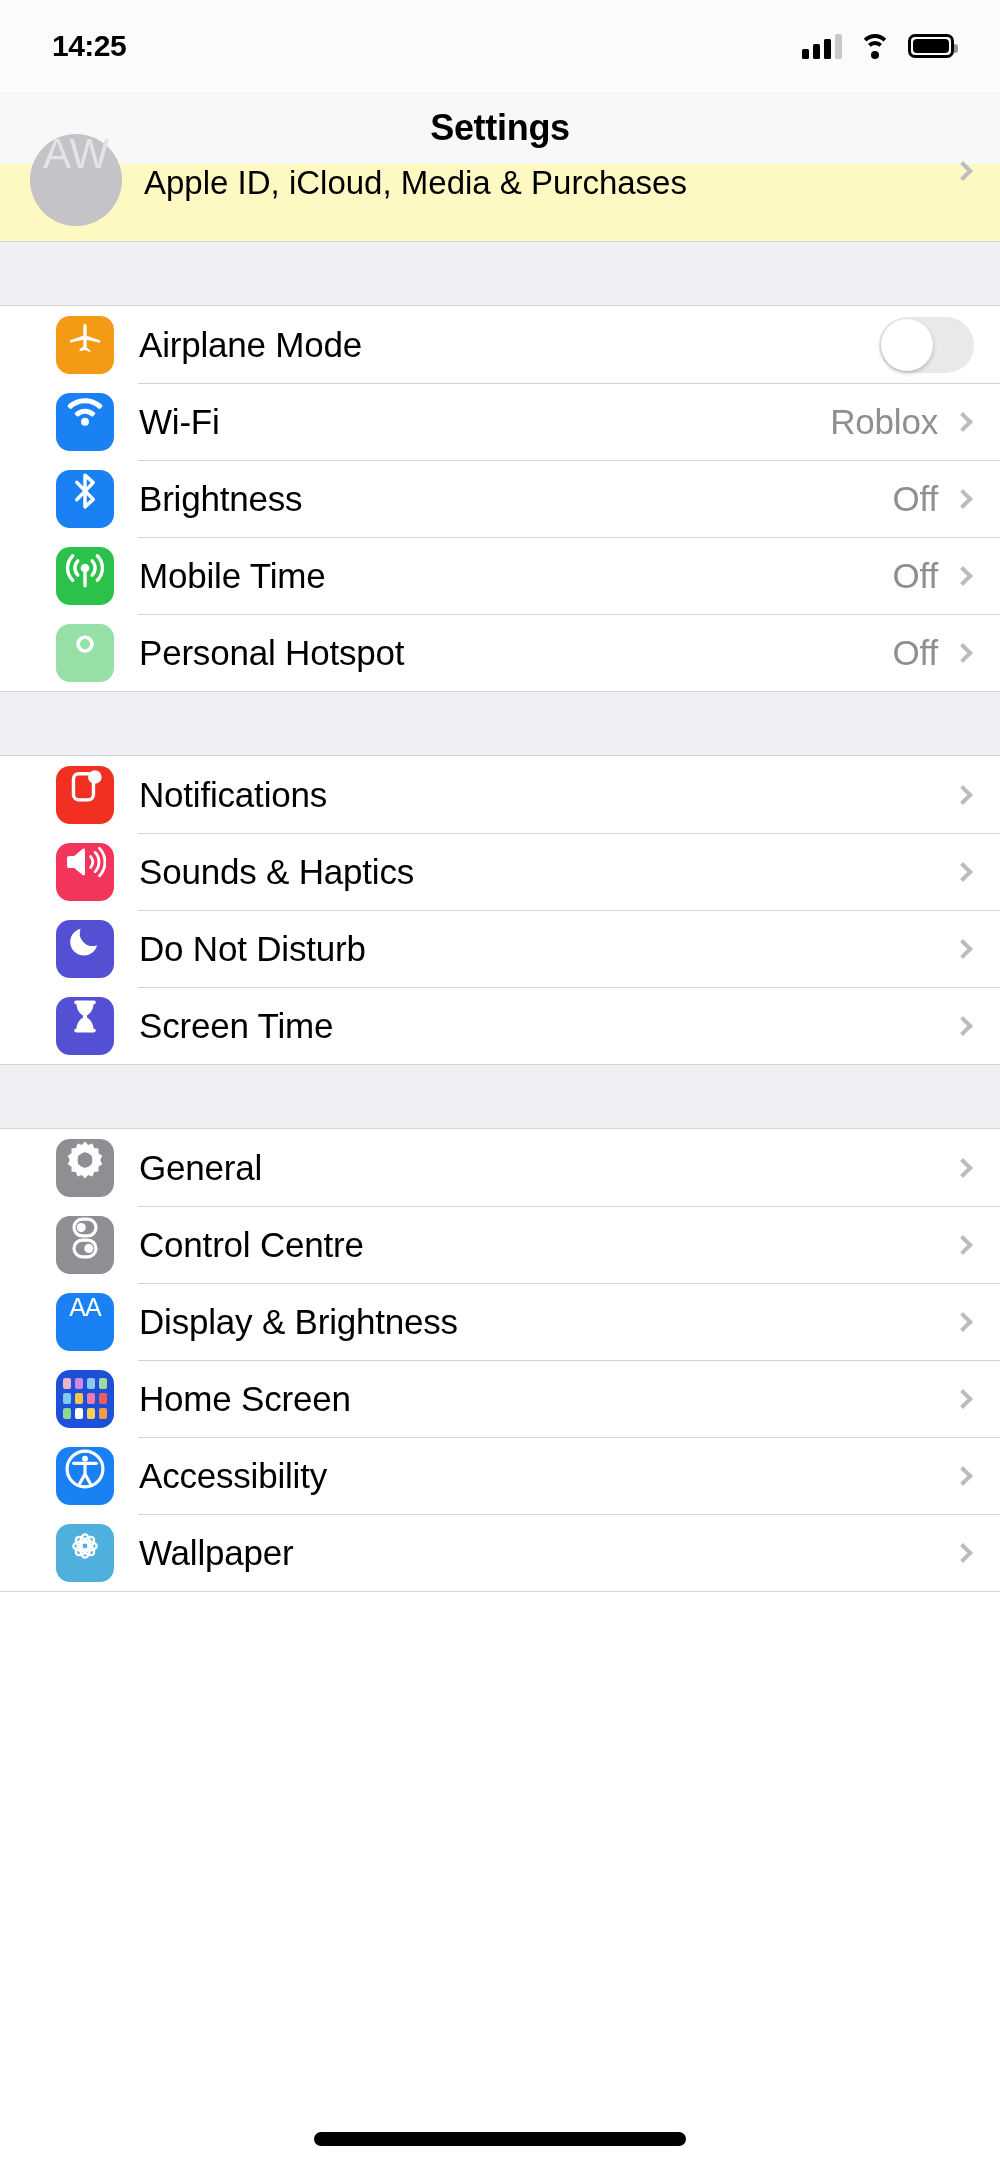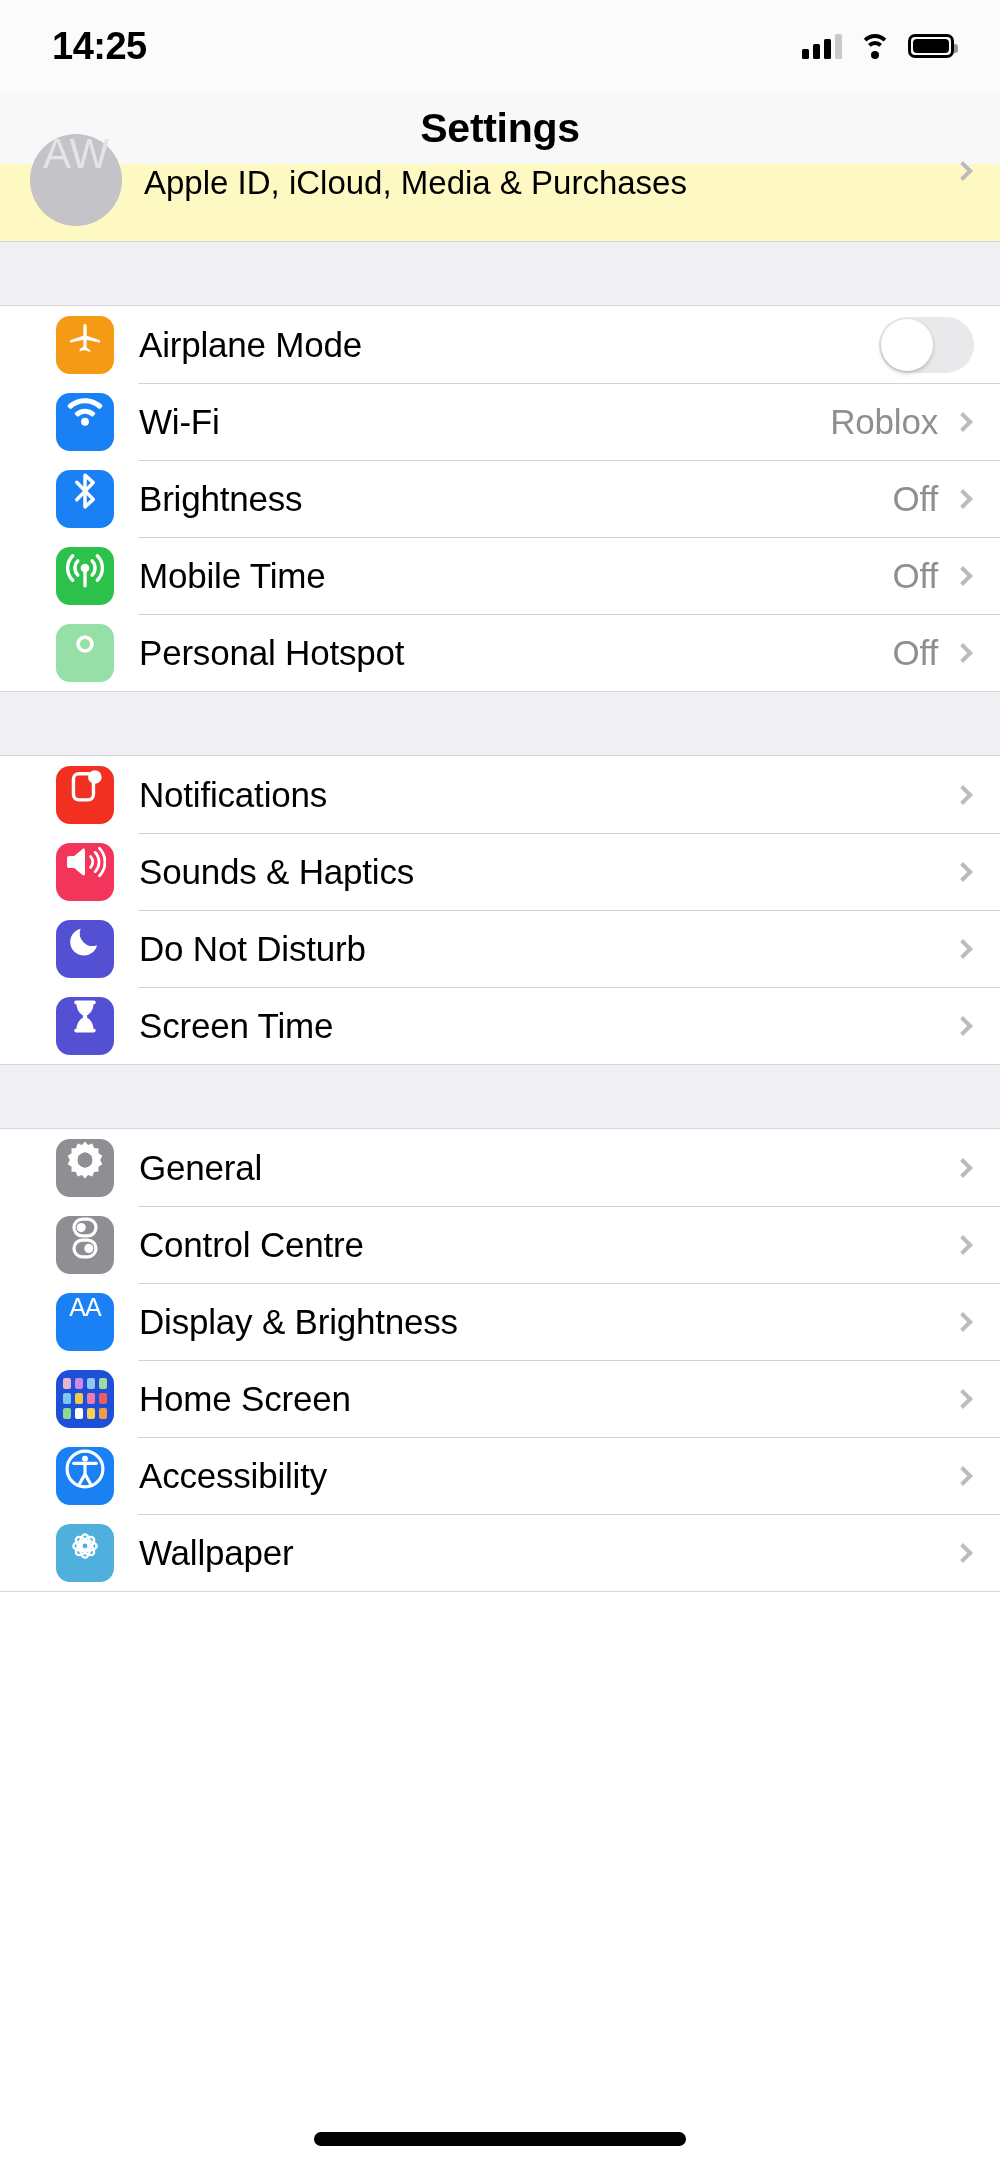--- a/index.html
+++ b/index.html
@@ -10,21 +10,21 @@
     -webkit-font-smoothing:antialiased;
   }
   #screen { position:relative; width:1000px; height:2164px; overflow:hidden; background:#ffffff; }
 
   
   .statusbar {
     position:relative; height:92px; background:#fbfbfc;
     display:flex; align-items:center; justify-content:space-between;
     padding:0 46px 0 52px;
   }
-  .status-time { font-size:38px; font-weight:700; color:#000; letter-spacing:-0.5px; }
+  .status-time { font-size:30px; font-weight:700; color:#000; letter-spacing:-0.5px; }
   .status-right { display:flex; align-items:center; gap:17px; }
 
   .signal { display:flex; align-items:flex-end; gap:4px; height:26px; }
   .signal i { display:block; width:7px; background:#000; border-radius:1.5px; }
   .signal i:nth-child(1){ height:10px; }
   .signal i:nth-child(2){ height:15px; }
   .signal i:nth-child(3){ height:20px; }
   .signal i:nth-child(4){ height:25px; background:#c9c9cd; }
 
   .wifi { position:relative; width:32px; height:25px; }
@@ -40,21 +40,21 @@
   .battery { position:relative; width:46px; height:24px; border:3px solid #000;
              border-radius:7px; }
   .battery .fill { position:absolute; left:2px; top:2px; bottom:2px; right:2px;
                    background:#000; border-radius:4px; }
   .battery .cap { position:absolute; right:-7px; top:7px; width:4px; height:9px;
                   background:#000; border-radius:0 3px 3px 0; opacity:.4; }
 
   
   .navbar { height:72px; background:#f8f8f9; display:flex; align-items:center;
             justify-content:center; }
-  .nav-title { font-size:41px; font-weight:700; color:#000; letter-spacing:-0.3px; }
+  .nav-title { font-size:36px; font-weight:700; color:#000; letter-spacing:-0.3px; }
 
   
   .group { background:#ffffff; border-top:1px solid #d5d5d9; border-bottom:1px solid #d5d5d9;padding-left:26px; }
   .gap { height:63px; background:#efeff4; }
 
   .row { position:relative; display:flex; align-items:center; height:77px;
          padding-left:30px; padding-right:26px; background:#fff; }
   .row + .row::after {
     content:""; position:absolute; left:112px; right:0; top:0; height:1px;
     background:#d3d3d7;

